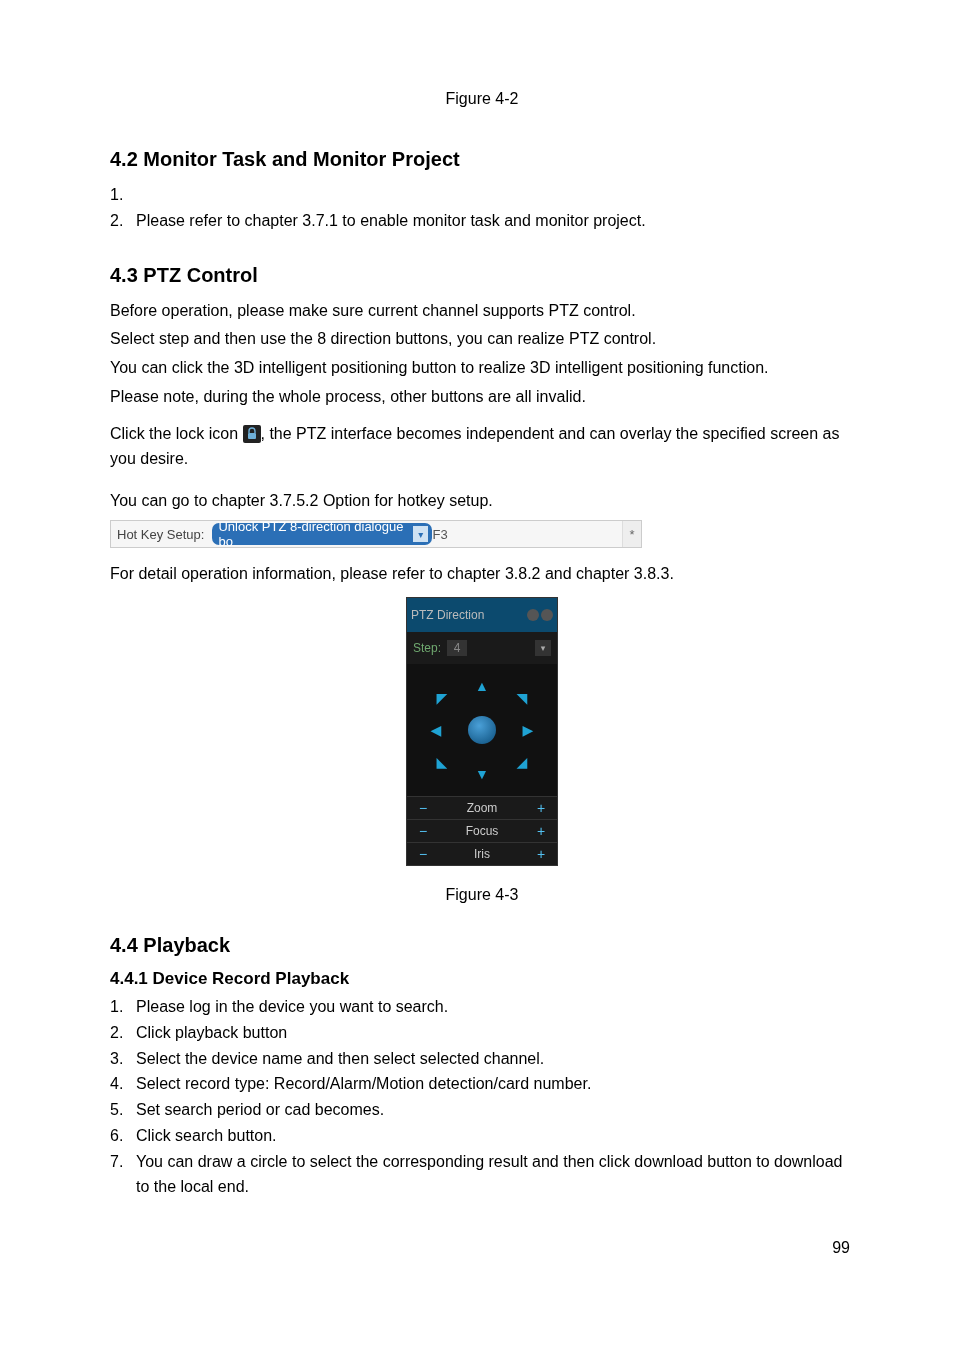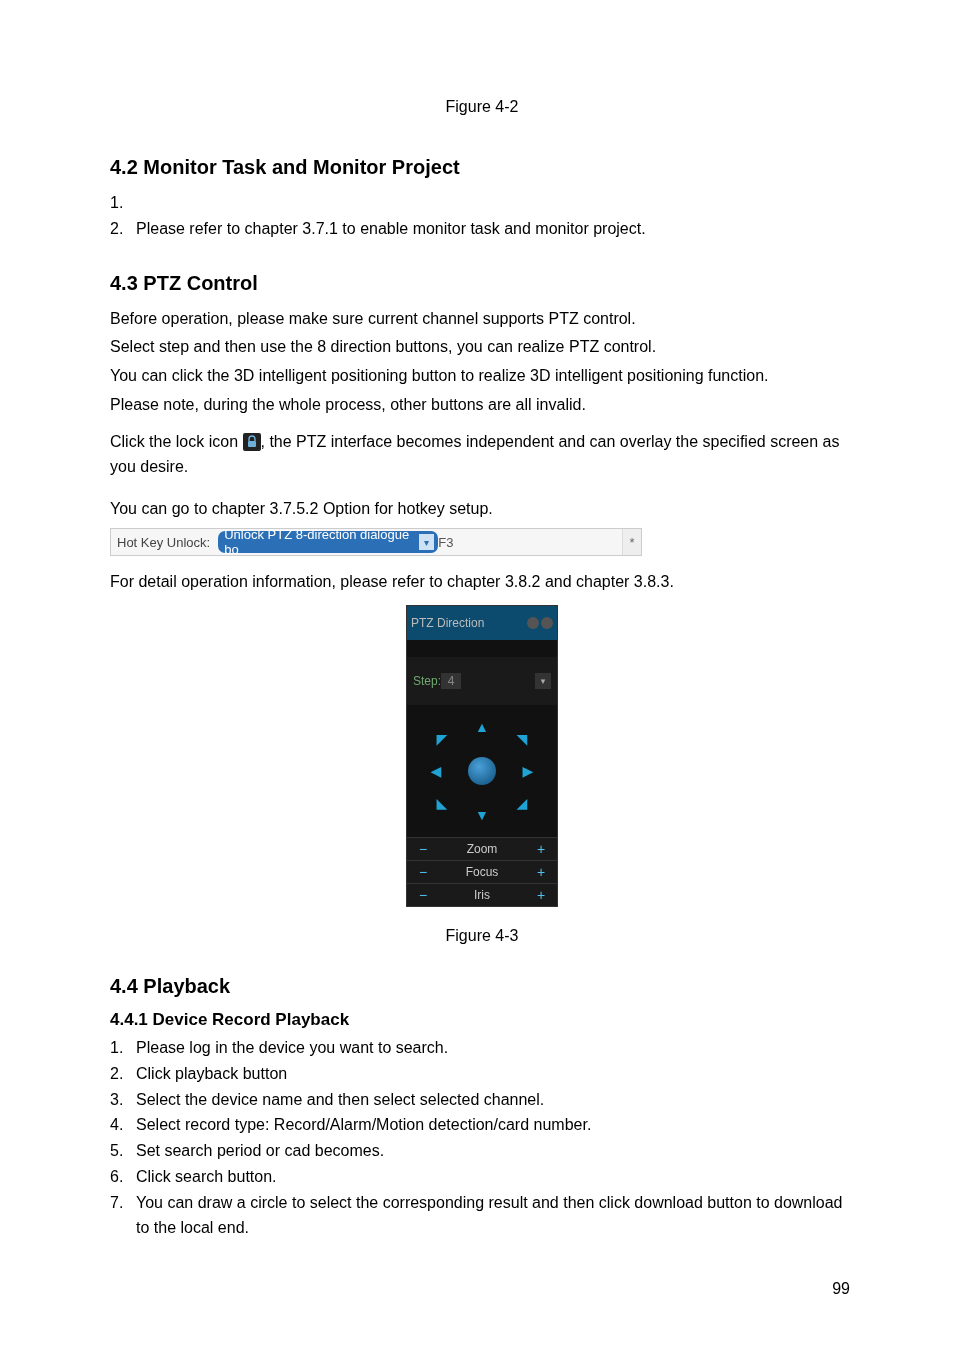--- a/index.html
+++ b/index.html
@@ -12,21 +12,21 @@
     width: 954px;
   }
   .page {
     padding: 80px 100px 50px 110px;
     box-sizing: border-box;
     width: 954px;
   }
   .fig-caption {
     text-align: center;
     font-size: 16px;
-    margin: 18px 0 40px 0;
+    margin: 10px 0 40px 0;
   }
   h2 {
     font-size: 20px;
     font-weight: bold;
     margin: 30px 0 12px 0;
   }
   h3 {
     font-size: 17px;
     font-weight: bold;
     margin: 8px 0 6px 0;
@@ -149,25 +149,25 @@
   .circ {
     width: 12px;
     height: 12px;
     border-radius: 50%;
     background: #555;
     display: inline-block;
   }
   .ptz-step {
     display: flex;
     align-items: center;
-    padding: 16px 6px;
+    gap: 6px;
+    padding: 8px 6px;
     background: #1a1a1a;
     color: #6fa86f;
     font-size: 12px;
-    margin-top: 17px;
   }
   .ptz-step-val {
     background: #333;
     color: #888;
     width: 20px;
     height: 16px;
     text-align: center;
     line-height: 16px;
     font-size: 12px;
   }
@@ -260,21 +260,21 @@
         <svg width="14" height="14" viewBox="0 0 14 14">
             <path d="M4 6 V4 a3 3 0 0 1 6 0 V6" fill="none" stroke="#6fb0d8" stroke-width="1.4"></path>
             <rect x="3" y="6" width="8" height="6" rx="1" fill="#6fb0d8"></rect>
           </svg>
       </span><span>, the PTZ interface becomes independent and can overlay the specified screen as you desire.</span>
     </div>
     <div class="para" style="margin-top:18px;">You can go to chapter 3.7.5.2 Option for hotkey setup.</div>
   </div>
 
   <div class="hotkey-row">
-    <span class="hotkey-label">Hot Key Unlock:</span>
+    <span class="hotkey-label">Hot Key Setup:</span>
     <div class="hotkey-select">
       <span>Unlock PTZ 8-direction dialogue bo</span>
       <span class="dd">▾</span>
     </div>
     <span class="hotkey-value">F3</span>
     <span class="hotkey-ast">*</span>
   </div>
 
   <div class="body-text para">For detail operation information, please refer to chapter 3.8.2 and chapter 3.8.3.</div>
 

